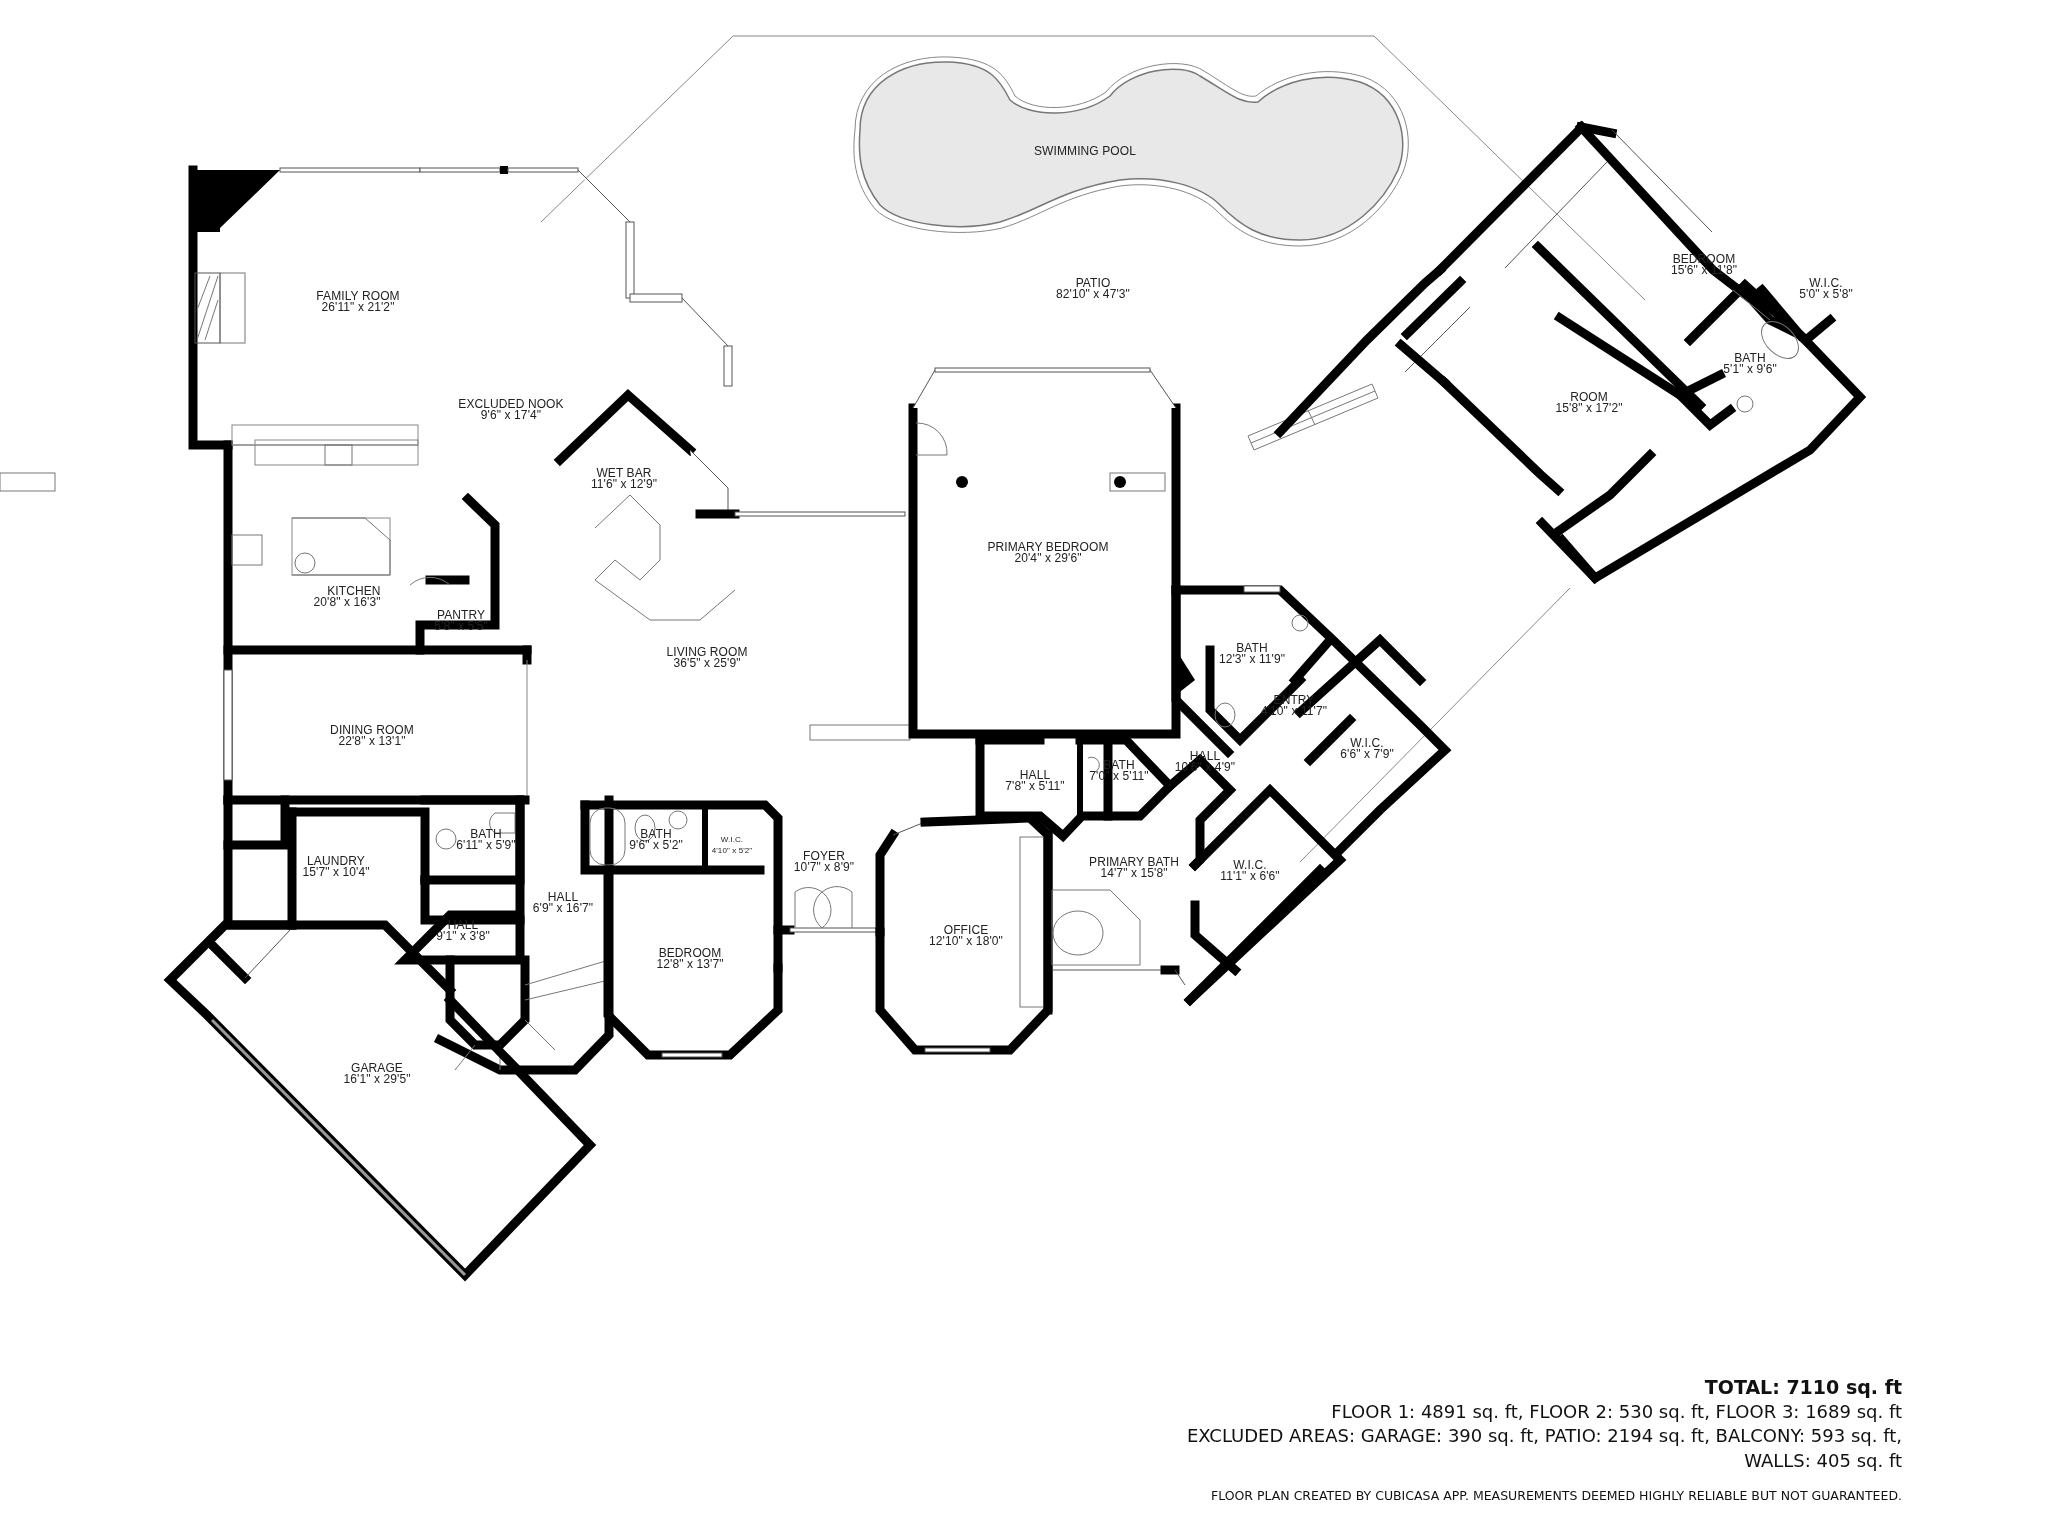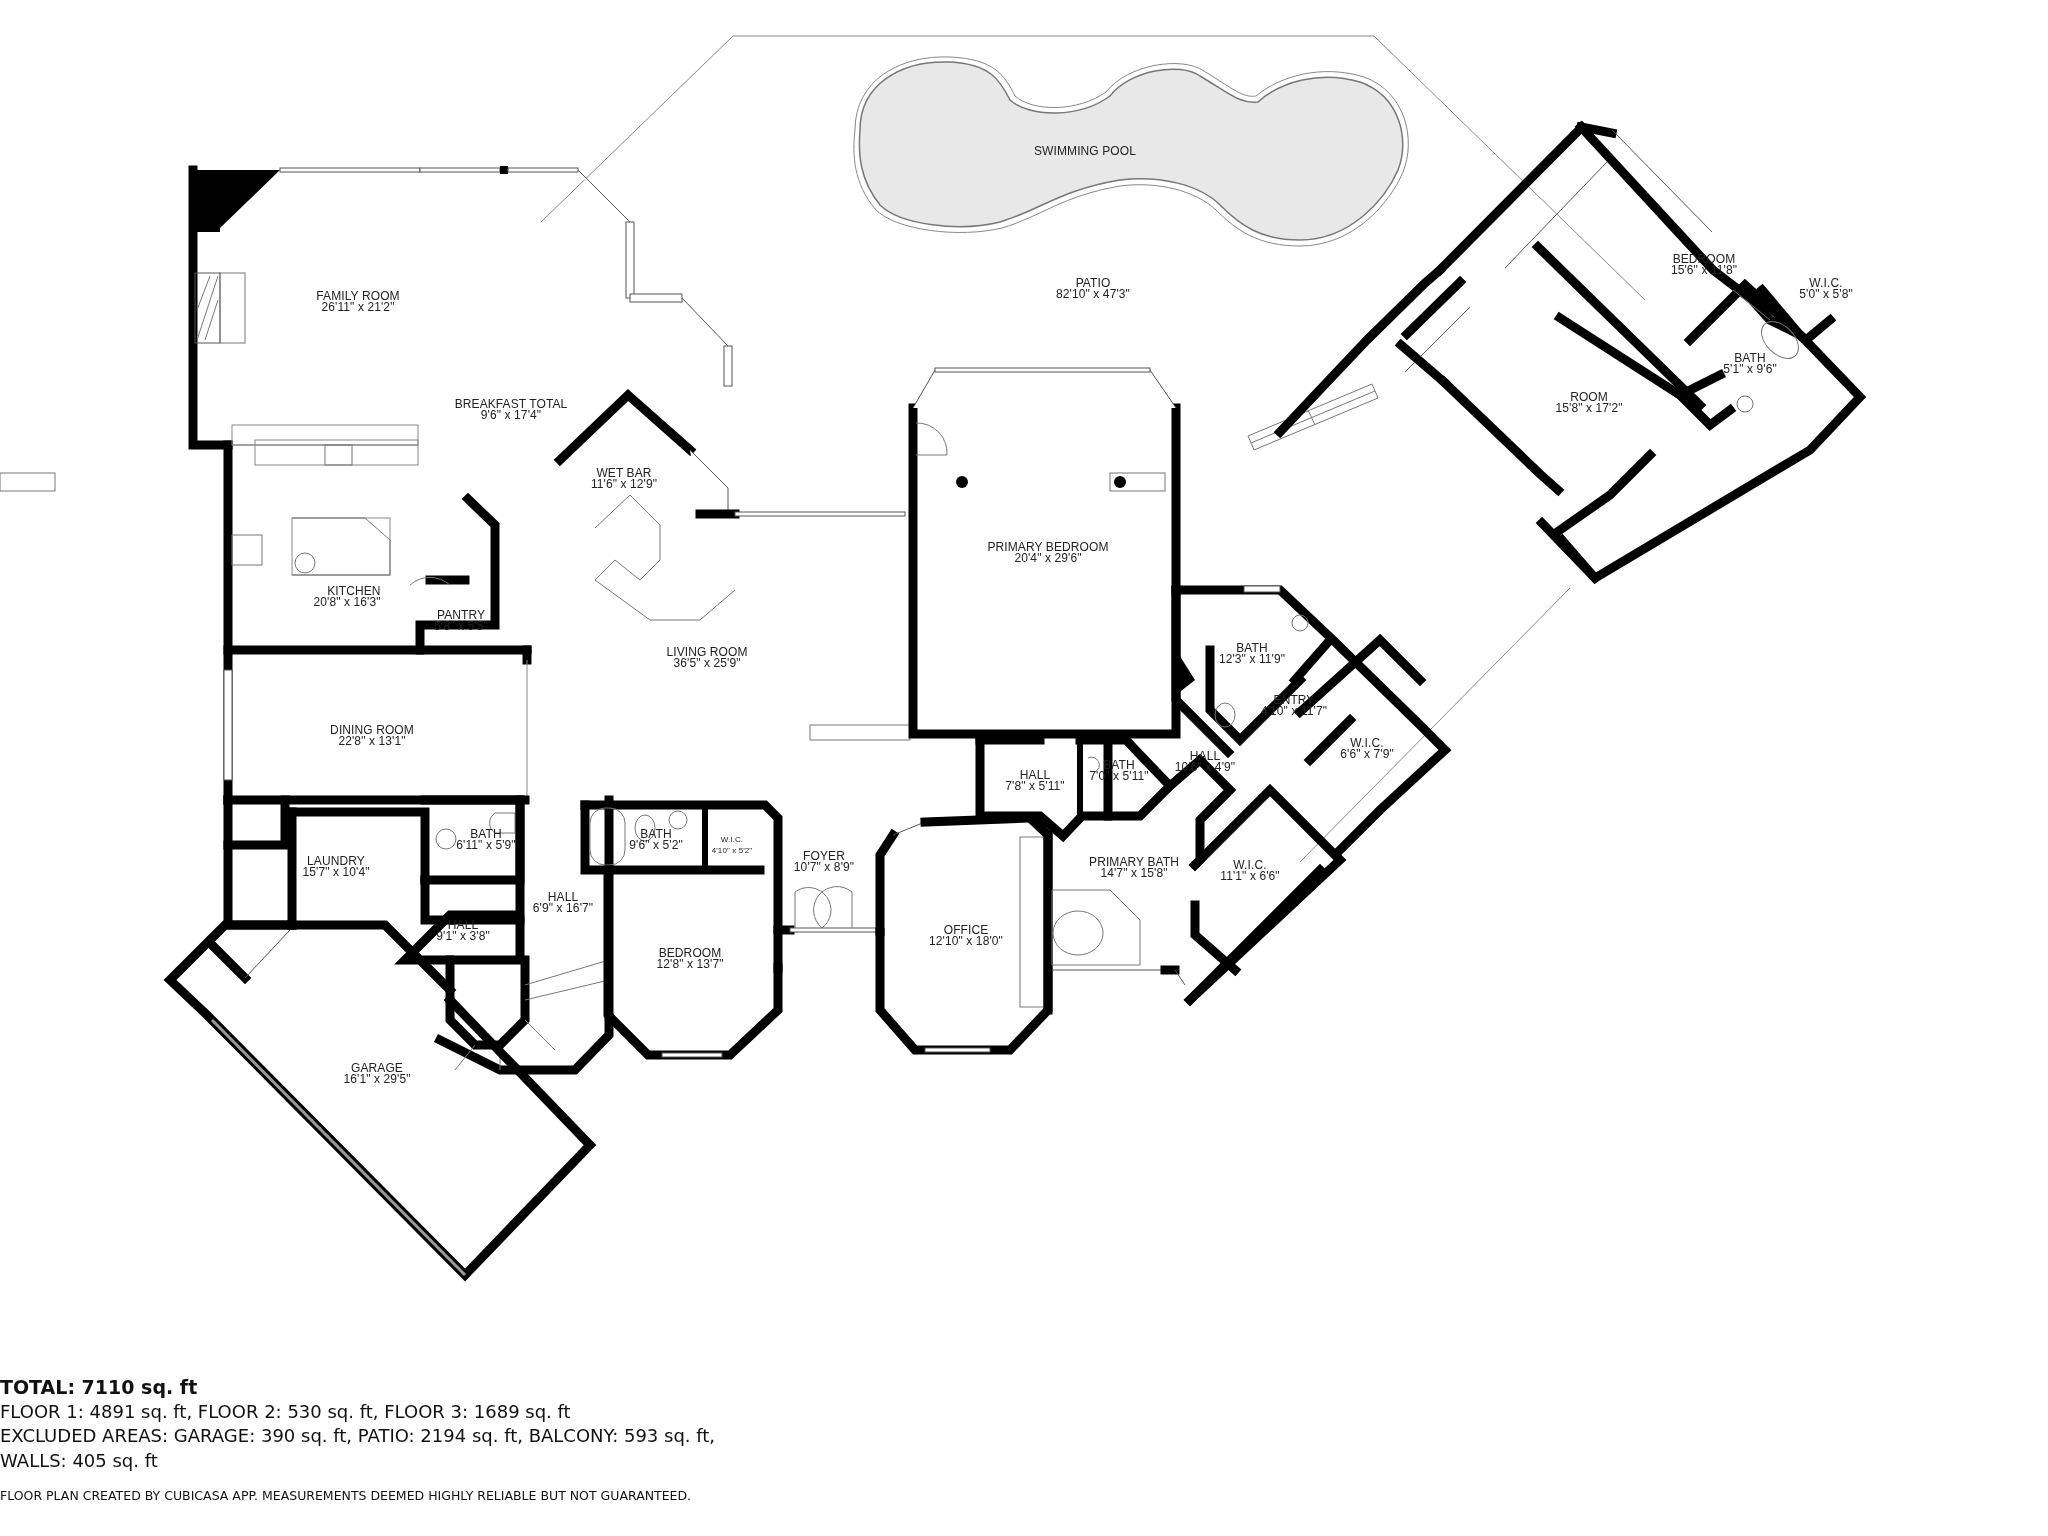--- a/index.html
+++ b/index.html
@@ -1,21 +1,21 @@
 <!DOCTYPE html>
 <html><head>
 <meta charset="utf-8">
 <style>
   html, body { margin:0; padding:0; background:#ffffff; }
   body { width:2048px; height:1536px; position:relative; overflow:hidden; font-family:"Liberation Sans", sans-serif; color:#222; }
   #plan { position:absolute; left:0; top:0; width:2048px; height:1536px; }
   .lbl { position:absolute; transform:translate(-50%,-50%); text-align:center; font-family:"Liberation Sans", sans-serif; font-size:12px; line-height:11px; color:#222; white-space:nowrap; letter-spacing:0.1px; }
   .lbl .nm { display:block; }
   .lbl .dm { display:block; }
-  .summary { position:absolute; left:0; width:1902px; text-align:left; font-family:"DejaVu Sans", sans-serif; color:#111; }
+  .summary { position:absolute; left:0; width:1902px; text-align:right; font-family:"DejaVu Sans", sans-serif; color:#111; }
   .total { top:1376px; font-size:19px; font-weight:bold; }
   .line { font-size:18px; }
   .l1 { top:1401px; } .l2 { top:1425px; } .l3 { top:1450px; }
   .disclaimer { top:1488px; font-size:12.5px; }
   .w { stroke:#000; stroke-width:9; fill:none; stroke-linecap:square; stroke-linejoin:miter; }
   .wt { stroke:#000; stroke-width:6; fill:none; stroke-linecap:square; }
   .win { stroke:#555; stroke-width:1; fill:#fff; }
   .thin { stroke:#888; stroke-width:1; fill:none; }
   .fx { stroke:#777; stroke-width:1; fill:none; }
 </style>
@@ -198,21 +198,21 @@
     <circle cx="1745" cy="404" r="8" class="fx"></circle>
   </g>
 </svg>
 
 <div>
   <div class="lbl" style="left:358px;top:302px;">
       <span class="nm">FAMILY ROOM</span>
       <span class="dm">26'11" x 21'2"</span>
     </div>
   <div class="lbl" style="left:511px;top:410px;">
-      <span class="nm">BREAKFAST TOTAL</span>
+      <span class="nm">EXCLUDED NOOK</span>
       <span class="dm">9'6" x 17'4"</span>
     </div>
   <div class="lbl" style="left:624px;top:479px;">
       <span class="nm">WET BAR</span>
       <span class="dm">11'6" x 12'9"</span>
     </div>
   <div class="lbl" style="left:347px;top:597px;text-align:right;">
       <span class="nm">KITCHEN</span>
       <span class="dm">20'8" x 16'3"</span>
     </div>

